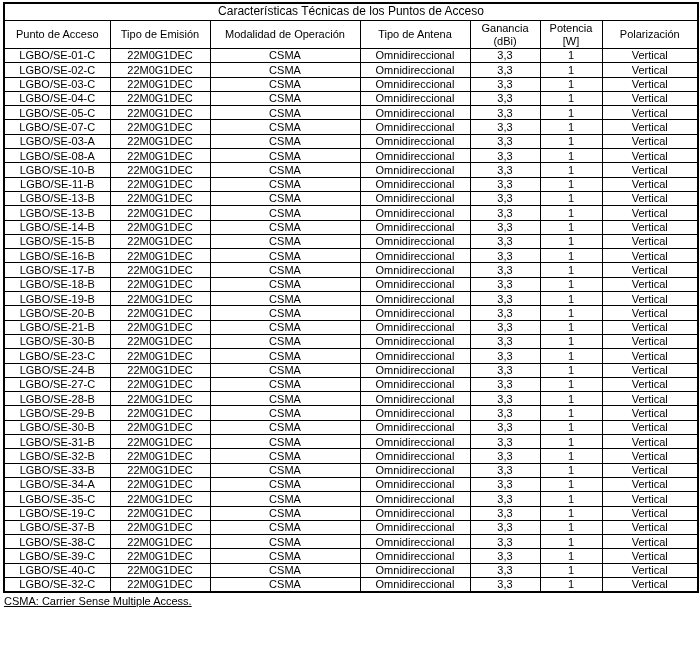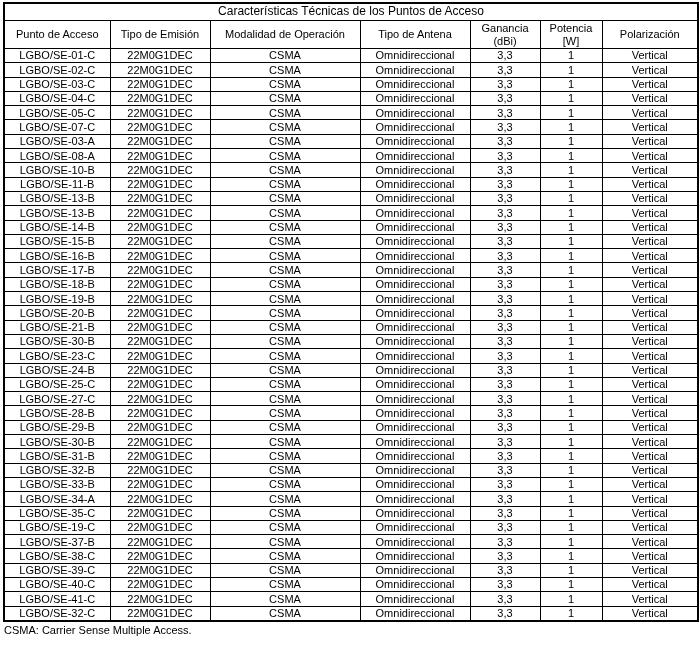--- a/index.html
+++ b/index.html
@@ -43,20 +43,21 @@
   .data-table tbody td {
     height: 13.3px;
     white-space: nowrap;
   }
   .footnote {
     font-size: 11px;
     text-align: left;
     margin-top: 2px;
     padding-left: 1px;
     white-space: nowrap;
+    text-decoration: underline;
   }
 </style>
 </head>
 <body>
 
 <div>
   <table class="data-table">
     <colgroup>
       <col style="width:106px">
       <col style="width:100px">
@@ -282,29 +283,20 @@
         <tr>
           <td>LGBO/SE-24-B</td>
           <td>22M0G1DEC</td>
           <td>CSMA</td>
           <td>Omnidireccional</td>
           <td>3,3</td>
           <td>1</td>
           <td>Vertical</td>
         </tr>
         <tr>
-          <td>LGBO/SE-25-C</td>
-          <td>22M0G1DEC</td>
-          <td>CSMA</td>
-          <td>Omnidireccional</td>
-          <td>3,3</td>
-          <td>1</td>
-          <td>Vertical</td>
-        </tr>
-        <tr>
           <td>LGBO/SE-27-C</td>
           <td>22M0G1DEC</td>
           <td>CSMA</td>
           <td>Omnidireccional</td>
           <td>3,3</td>
           <td>1</td>
           <td>Vertical</td>
         </tr>
         <tr>
           <td>LGBO/SE-28-B</td>
@@ -409,29 +401,20 @@
           <td>LGBO/SE-39-C</td>
           <td>22M0G1DEC</td>
           <td>CSMA</td>
           <td>Omnidireccional</td>
           <td>3,3</td>
           <td>1</td>
           <td>Vertical</td>
         </tr>
         <tr>
           <td>LGBO/SE-40-C</td>
-          <td>22M0G1DEC</td>
-          <td>CSMA</td>
-          <td>Omnidireccional</td>
-          <td>3,3</td>
-          <td>1</td>
-          <td>Vertical</td>
-        </tr>
-        <tr>
-          <td>LGBO/SE-41-C</td>
           <td>22M0G1DEC</td>
           <td>CSMA</td>
           <td>Omnidireccional</td>
           <td>3,3</td>
           <td>1</td>
           <td>Vertical</td>
         </tr>
         <tr>
           <td>LGBO/SE-32-C</td>
           <td>22M0G1DEC</td>

